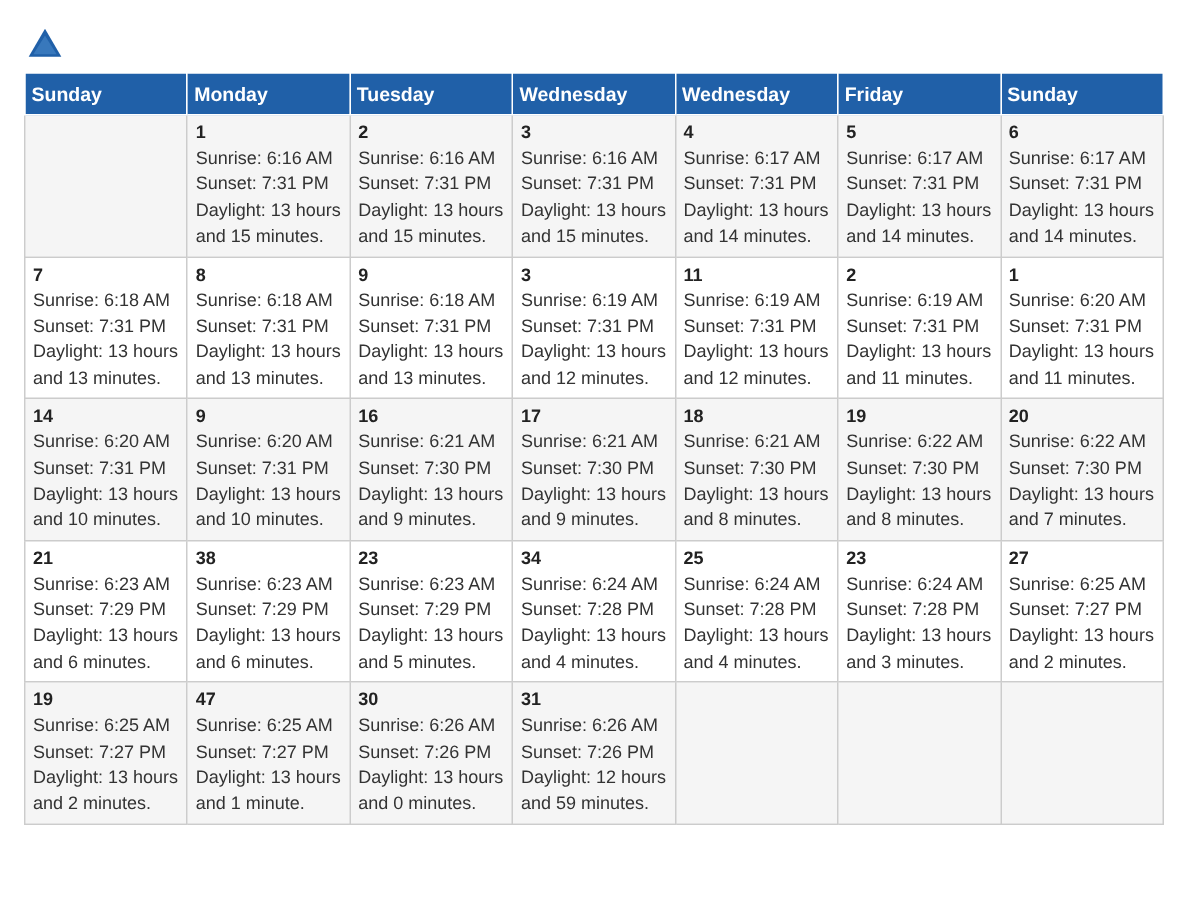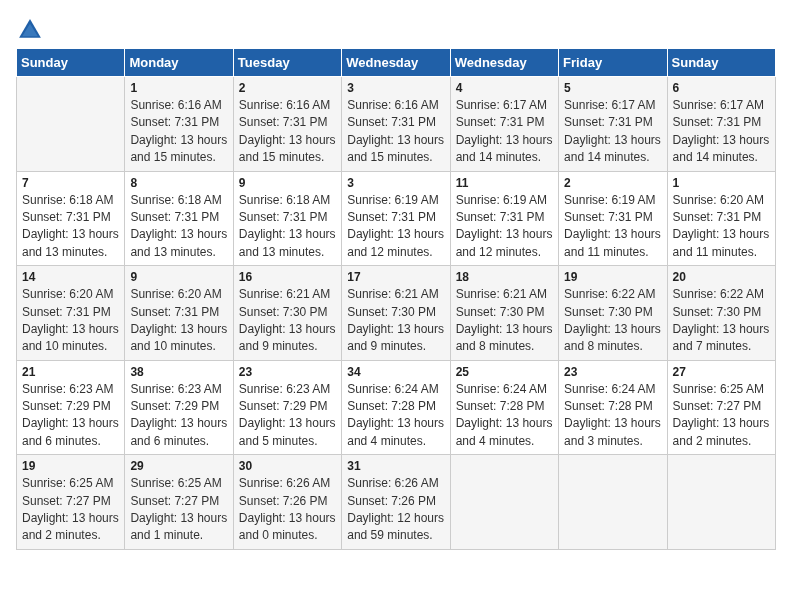--- a/index.html
+++ b/index.html
@@ -237,21 +237,21 @@
           <span class="day-number">27</span>
           <div class="day-info">Sunrise: 6:25 AM<br>Sunset: 7:27 PM<br>Daylight: 13 hours<br>and 2 minutes.</div>
         </td>
       </tr>
       <tr>
         <td>
           <span class="day-number">19</span>
           <div class="day-info">Sunrise: 6:25 AM<br>Sunset: 7:27 PM<br>Daylight: 13 hours<br>and 2 minutes.</div>
         </td>
         <td>
-          <span class="day-number">29</span>
+          <span class="day-number">47</span>
           <div class="day-info">Sunrise: 6:25 AM<br>Sunset: 7:27 PM<br>Daylight: 13 hours<br>and 1 minute.</div>
         </td>
         <td>
           <span class="day-number">30</span>
           <div class="day-info">Sunrise: 6:26 AM<br>Sunset: 7:26 PM<br>Daylight: 13 hours<br>and 0 minutes.</div>
         </td>
         <td>
           <span class="day-number">31</span>
           <div class="day-info">Sunrise: 6:26 AM<br>Sunset: 7:26 PM<br>Daylight: 12 hours<br>and 59 minutes.</div>
         </td>

